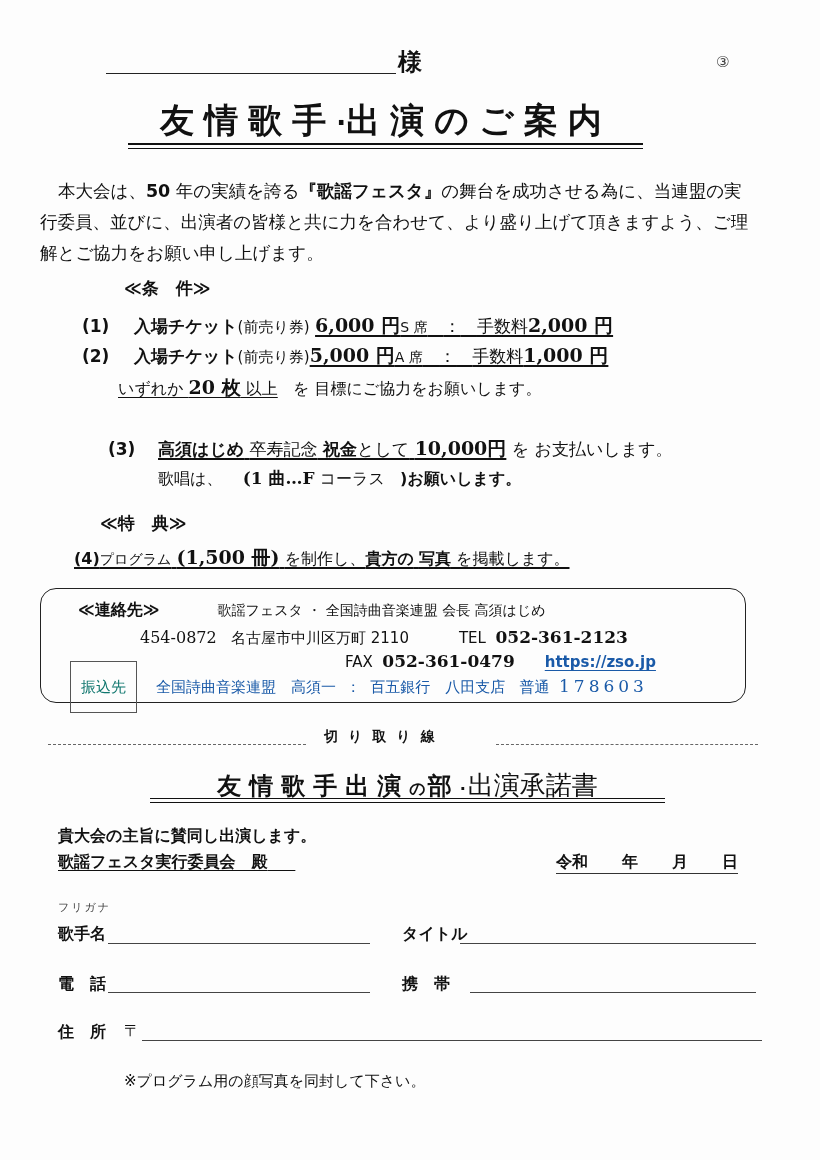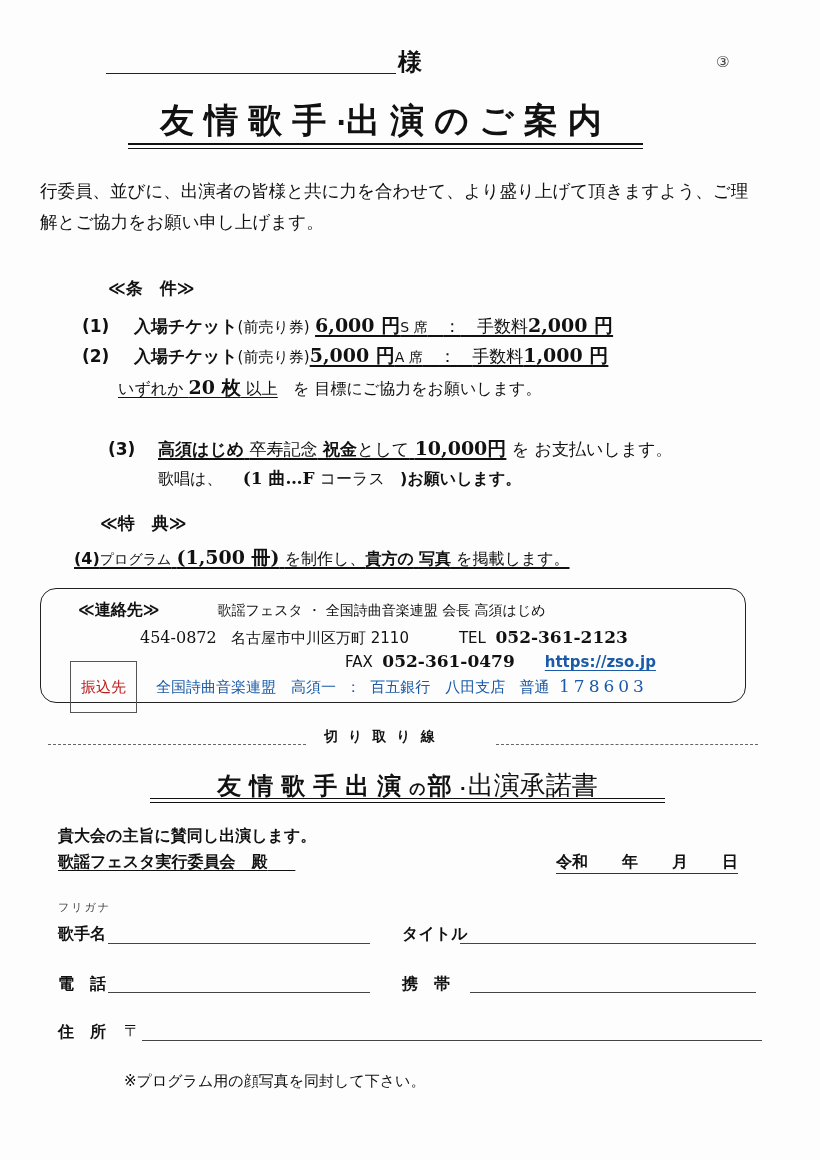--- a/index.html
+++ b/index.html
@@ -30,21 +30,21 @@
   .cond .num { font-weight:bold; display:inline-block; width:52px; }
   .cond .ticket { font-weight:bold; }
   .cond .paren { font-size:15px; }
   .cond .price { font-family:"DejaVu Serif", serif; font-weight:bold; font-size:19px; }
   .cond .seat { font-size:14px; }
 
   
   .contact-box { left:40px; top:588px; width:704px; height:113px; border:1.5px solid #222; border-radius:16px; }
   .contact-row { font-size:15px; white-space:nowrap; }
   .blue { color:#1a5aa8; }
-  .transfer-tag { border:1px solid #555; padding:16px 10px; color:#b91c1c;text-align:center; }
+  .transfer-tag { border:1px solid #555; padding:16px 10px; color:#0f766e;text-align:center; }
   .account-num { font-family:"DejaVu Serif", serif; letter-spacing:4px; font-size:17px; }
 
   
   .dash { border-top:1px dashed #666; height:0; }
   .cut-label { font-size:14px; font-weight:bold; letter-spacing:10px;text-align:right; }
 
   .form-title { left:150px; top:768px; width:515px; font-size:24px; font-weight:bold; letter-spacing:8px; text-align:center; }
   .form-title .small { font-size:16px; letter-spacing:2px; }
   .form-title .thin { font-weight:normal; letter-spacing:0; }
 
@@ -60,25 +60,28 @@
 <div class="abs addressee-sama">様</div>
 <div class="abs page-num">③</div>
 
 <div class="abs main-title">
   <span>友情歌手</span><span class="small">·</span><span>出演のご案内</span>
 </div>
 <div class="abs dbl-line" style="left:128px;top:143px;width:515px;"></div>
 <div class="abs dbl-line2" style="left:128px;top:148px;width:515px;"></div>
 
 <div class="abs intro">
+  <div class="first">
+    <span>本大会は、</span><span class="b">50</span><span> 年の実績を誇る</span><span class="b">『歌謡フェスタ』</span><span>の舞台を成功させる為に、当連盟の実</span>
+  </div>
   <div>行委員、並びに、出演者の皆様と共に力を合わせて、より盛り上げて頂きますよう、ご理</div>
   <div>解とご協力をお願い申し上げます。</div>
 </div>
 
-<div class="abs sec-head" style="left:108px;top:277px;">≪条　件≫</div>
+<div class="abs sec-head" style="left:124px;top:277px;">≪条　件≫</div>
 
 <div class="abs cond" style="left:82px;top:313px;">
   <span class="num">(1)</span><span class="ticket">入場チケット</span><span class="paren">(前売り券)</span>
   <span class="u" style="text-decoration-thickness:1.5px;"><span class="price">6,000 円</span><span class="seat">S 席</span>&nbsp;&nbsp;&nbsp;<span>：</span>&nbsp;&nbsp;&nbsp;<span>手数料</span><span class="price">2,000 円</span></span>
 </div>
 
 <div class="abs cond" style="left:82px;top:343px;">
   <span class="num">(2)</span><span class="ticket">入場チケット</span><span class="paren">(前売り券)</span><span class="u" style="text-decoration-thickness:1.5px;"><span class="price">5,000 円</span><span class="seat">A 席</span>&nbsp;&nbsp;&nbsp;<span>：</span>&nbsp;&nbsp;&nbsp;<span>手数料</span><span class="price">1,000 円</span></span>
 </div>
 

